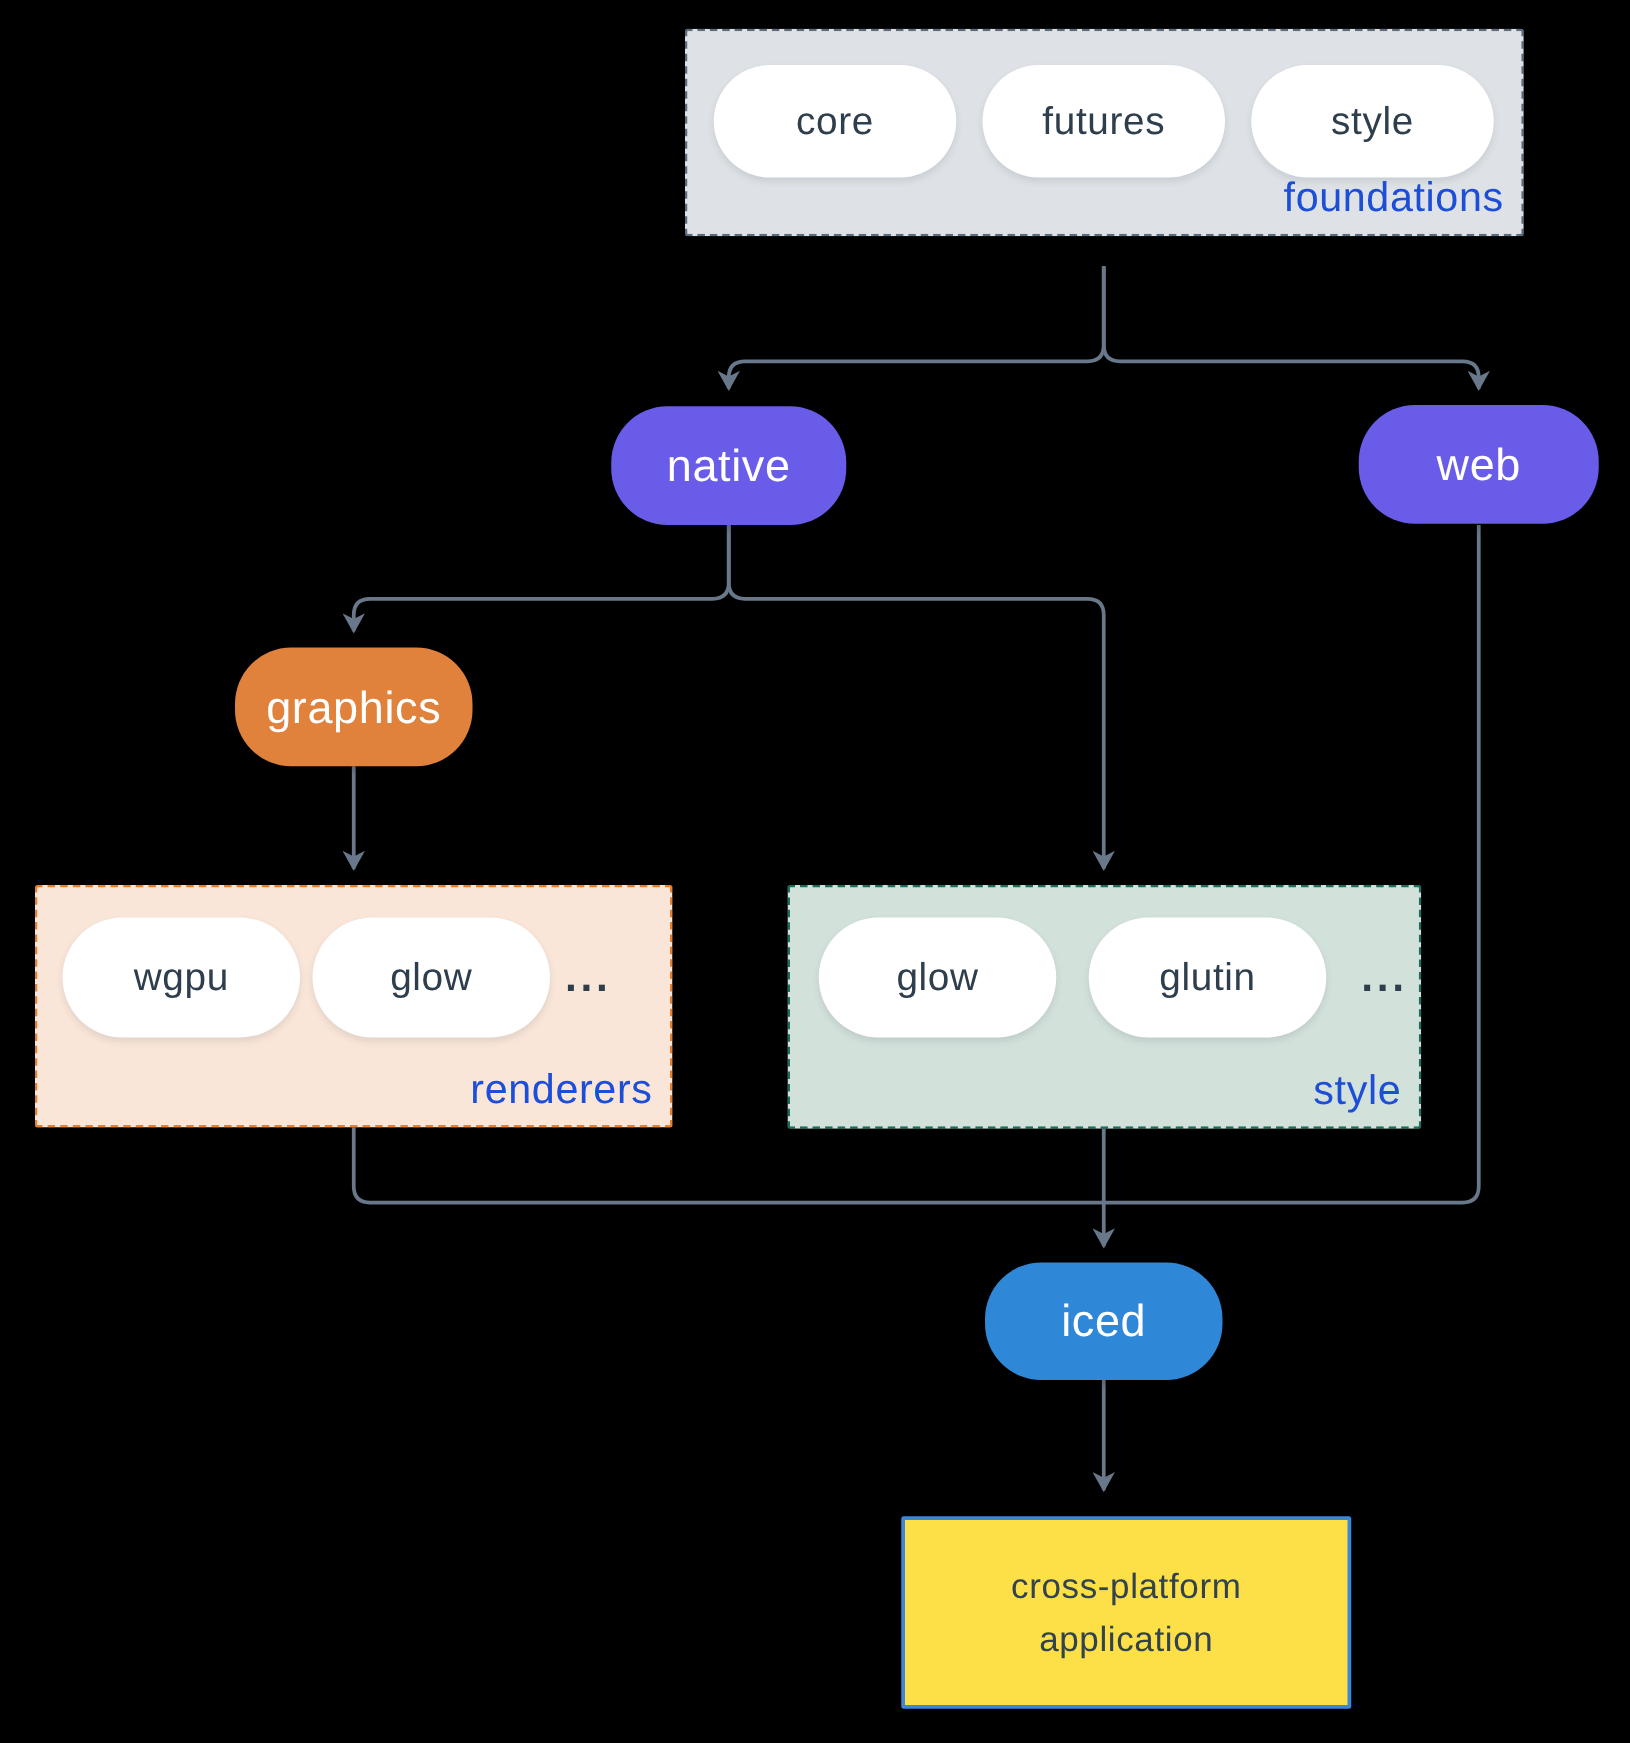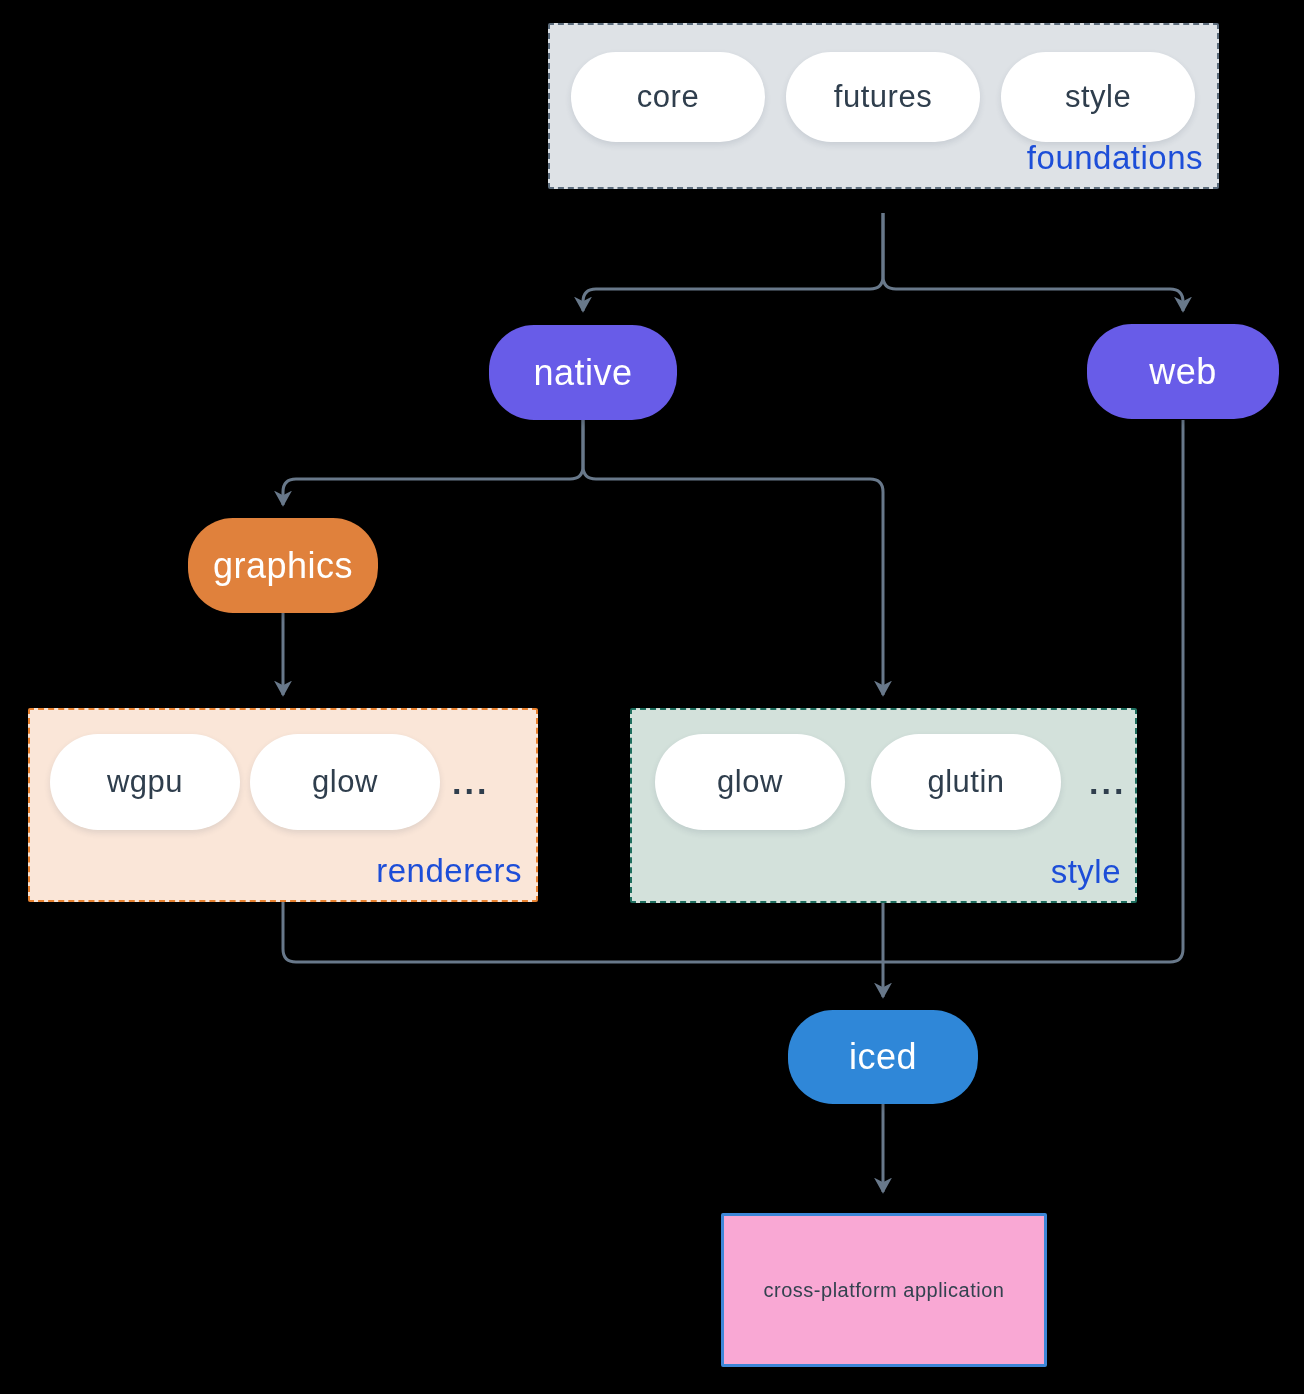--- a/index.html
+++ b/index.html
@@ -51,25 +51,25 @@
     font-size:36px;color:#ffffff;letter-spacing:.5px;
     box-shadow:0 3px 6px rgba(0,0,0,.18);
   }
   .node-native{left:489px;top:325px;width:188px;height:95px;background:#685ce8;}
   .node-web{left:1087px;top:324px;width:192px;height:95px;background:#685ce8;}
   .node-graphics{left:188px;top:518px;width:190px;height:95px;background:#e0813c;}
   .node-iced{left:788px;top:1010px;width:190px;height:94px;background:#2f87d8;}
 
   .app-box{
     position:absolute;z-index:2;
-    left:721px;top:1213px;width:326px;height:154px;
-    background:#f9a8d4;border:3px solid #3d87d8;border-radius:2px;
+    left:721px;top:1213px;width:360px;height:154px;
+    background:#fde047;border:3px solid #3d87d8;border-radius:2px;
     box-sizing:border-box;
     display:flex;align-items:center;justify-content:center;
-    text-align:center;font-size:20px;line-height:1.55;
+    text-align:center;font-size:28px;line-height:1.55;
     color:#33424f;letter-spacing:.5px;padding:0 32px;
   }
 </style>
 </head>
 <body>
 
 <div class="canvas">
 
   <svg class="edges" width="1304" height="1394" viewBox="0 0 1304 1394">
     <defs>

